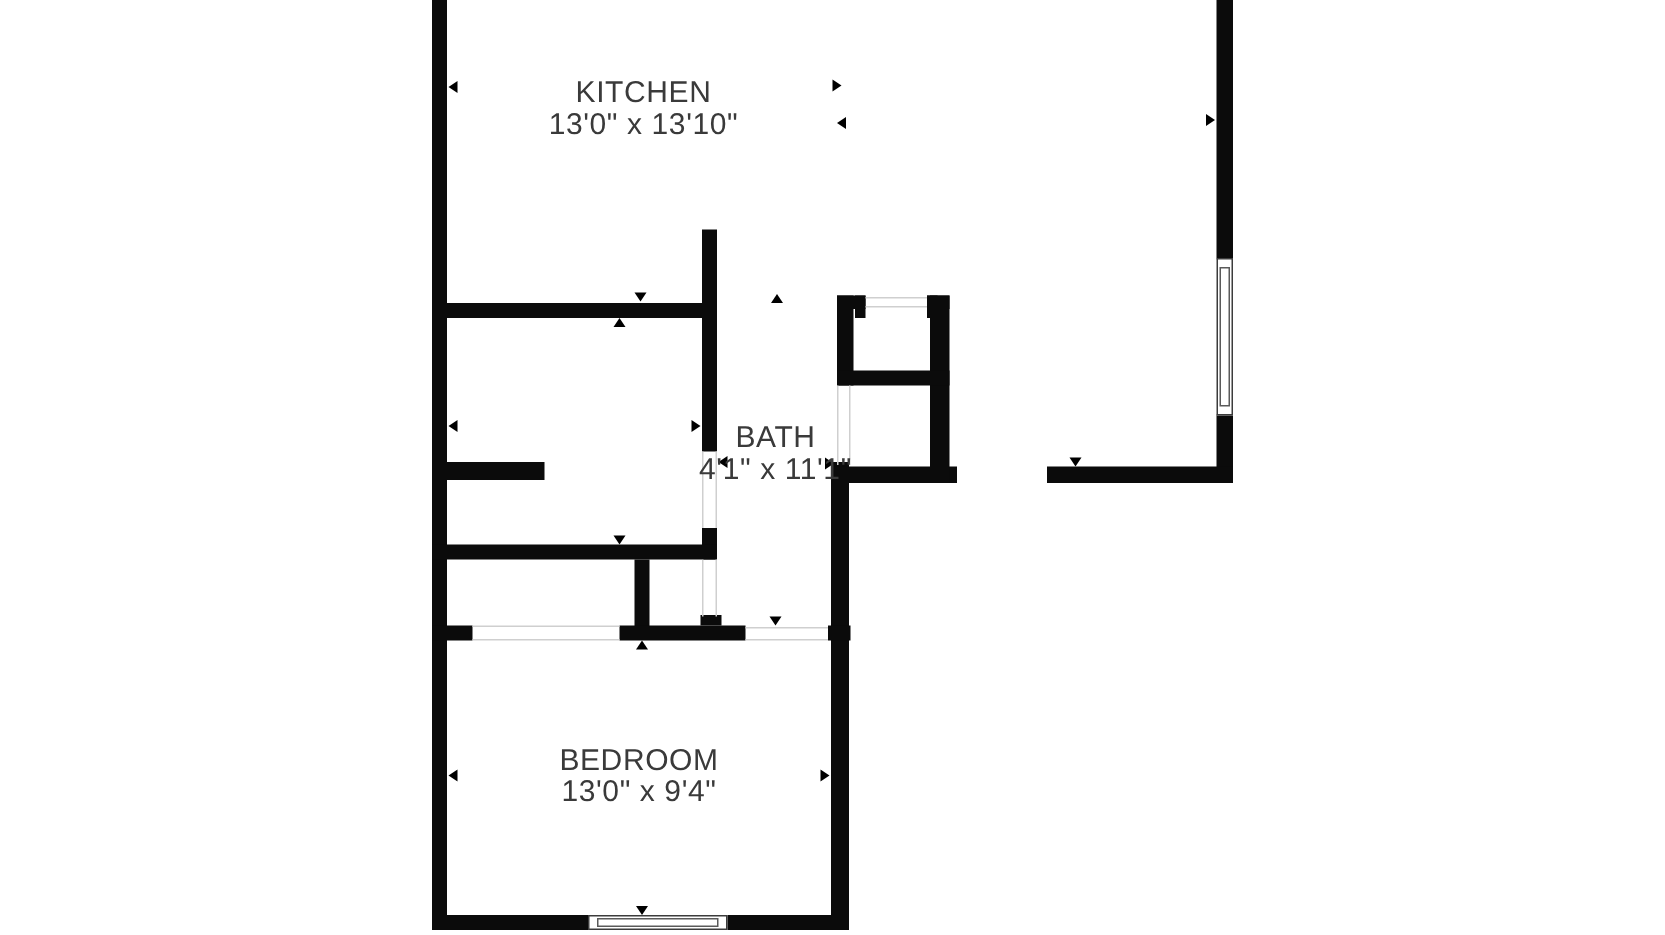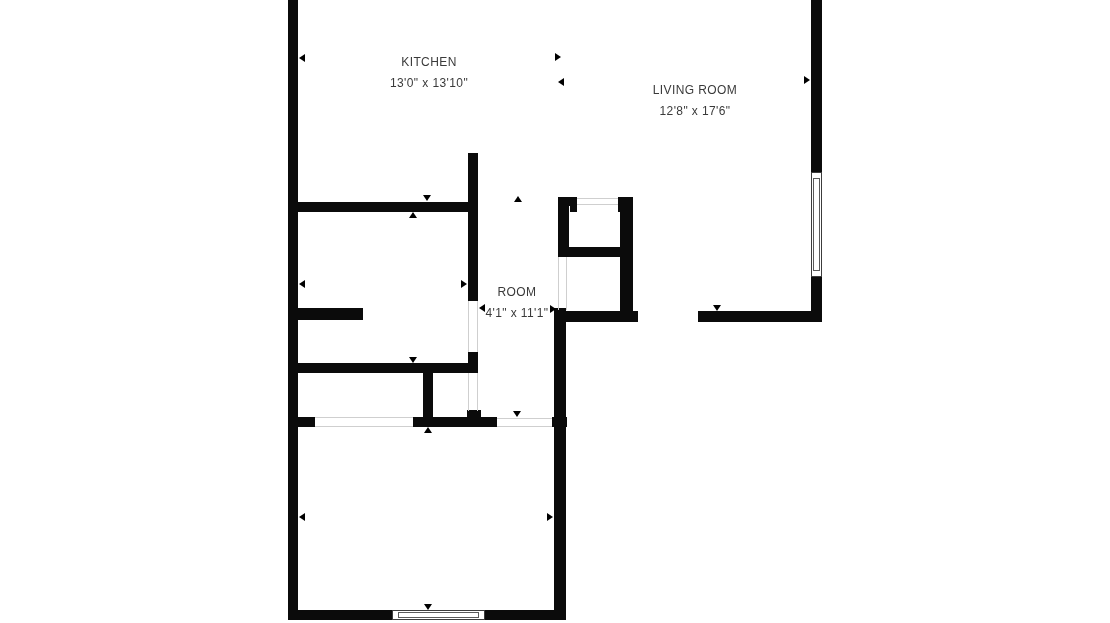--- a/index.html
+++ b/index.html
@@ -3,21 +3,21 @@
 <meta charset="utf-8">
 <style>
   html,body{margin:0;padding:0;background:#fff;}
   #canvas{position:relative;width:1110px;height:623px;background:#fff;overflow:hidden;
           font-family:"Liberation Sans","DejaVu Sans",sans-serif;}
   .w{position:absolute;background:#0b0b0b;}
   .tl{position:absolute;background:#cfcfcf;}
   .window{position:absolute;background:#fff;border:1px solid #3c3c3c;box-sizing:border-box;z-index:3;}
   .winner{position:absolute;border:1px solid #5a5a5a;}
   .room-label{position:absolute;transform:translate(-50%,-50%);text-align:center;
-              color:#3a3a3a;font-size:12px;line-height:21px;letter-spacing:.4px;white-space:nowrap;z-index:5;}
+              color:#3a3a3a;font-size:20px;line-height:21px;letter-spacing:.4px;white-space:nowrap;z-index:5;}
   .a{position:absolute;width:0;height:0;z-index:4;}
   .al{border-top:4px solid transparent;border-bottom:4px solid transparent;border-right:6px solid #000;}
   .ar{border-top:4px solid transparent;border-bottom:4px solid transparent;border-left:6px solid #000;}
   .au{border-left:4px solid transparent;border-right:4px solid transparent;border-bottom:6px solid #000;}
   .ad{border-left:4px solid transparent;border-right:4px solid transparent;border-top:6px solid #000;}
 </style>
 </head>
 <body>
 
 <div id="canvas">
@@ -87,22 +87,22 @@
   <div class="a ad" style="left:513px;top:411px;"></div>
   <div class="a al" style="left:299px;top:513px;"></div>
   <div class="a ar" style="left:547px;top:513px;"></div>
   <div class="a au" style="left:424px;top:427px;"></div>
   <div class="a ad" style="left:424px;top:604px;"></div>
 
   <div class="room-label" style="left:429px;top:73px;">
     <div>KITCHEN</div>
     <div>13'0" x 13'10"</div>
   </div>
-  <div class="room-label" style="left:695px;top:101px;">
-    <div>LIVING ROOM</div>
-    <div>12'8" x 17'6"</div>
+  <div class="room-label" style="left:517px;top:303px;">
+    <div>BATH</div>
+    <div>4'1" x 11'1"</div>
   </div>
-  <div class="room-label" style="left:517px;top:303px;">
-    <div>ROOM</div>
-    <div>4'1" x 11'1"</div>
+  <div class="room-label" style="left:426px;top:518px;">
+    <div>BEDROOM</div>
+    <div>13'0" x 9'4"</div>
   </div>
 
 </div>
 
 </body></html>

